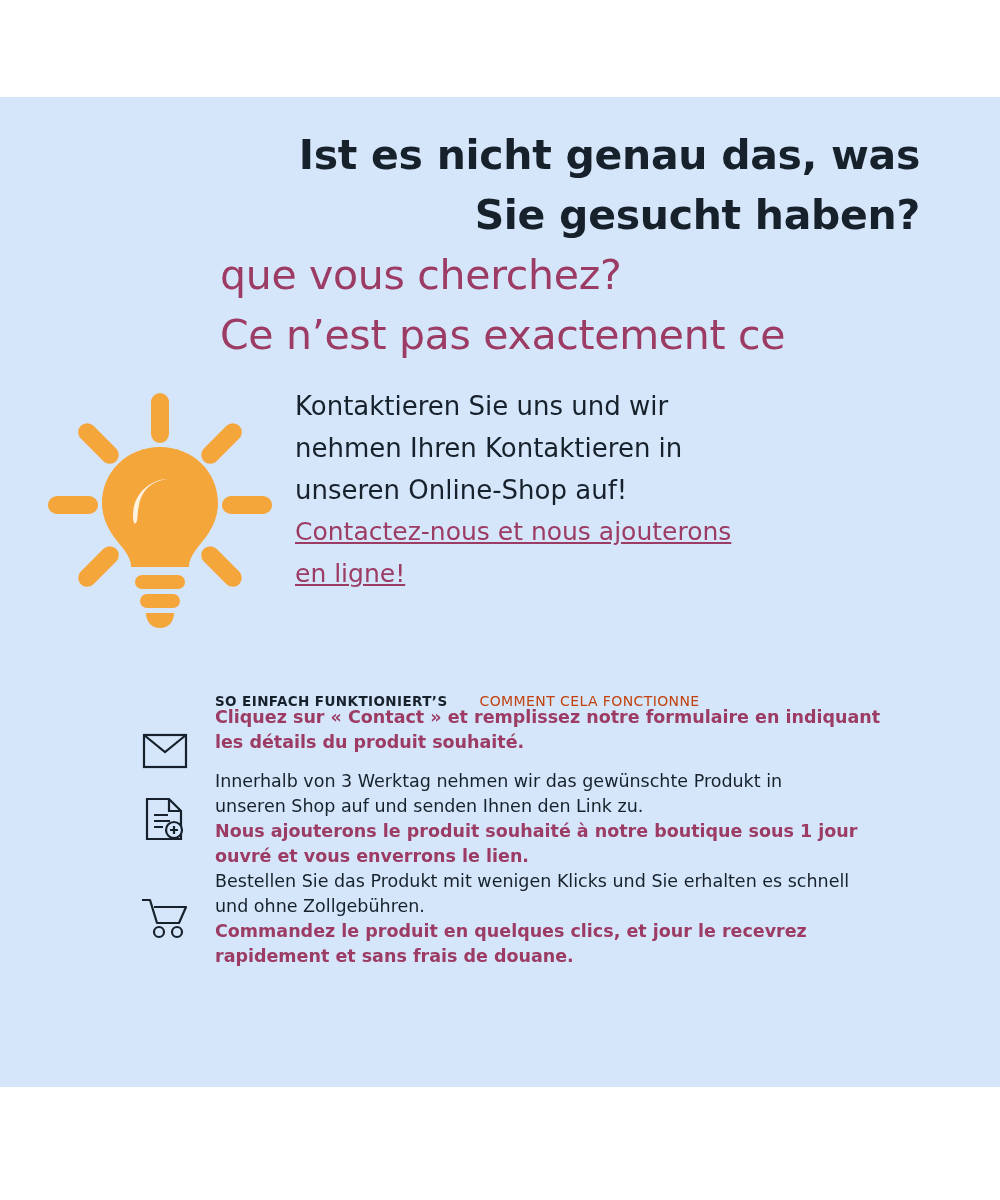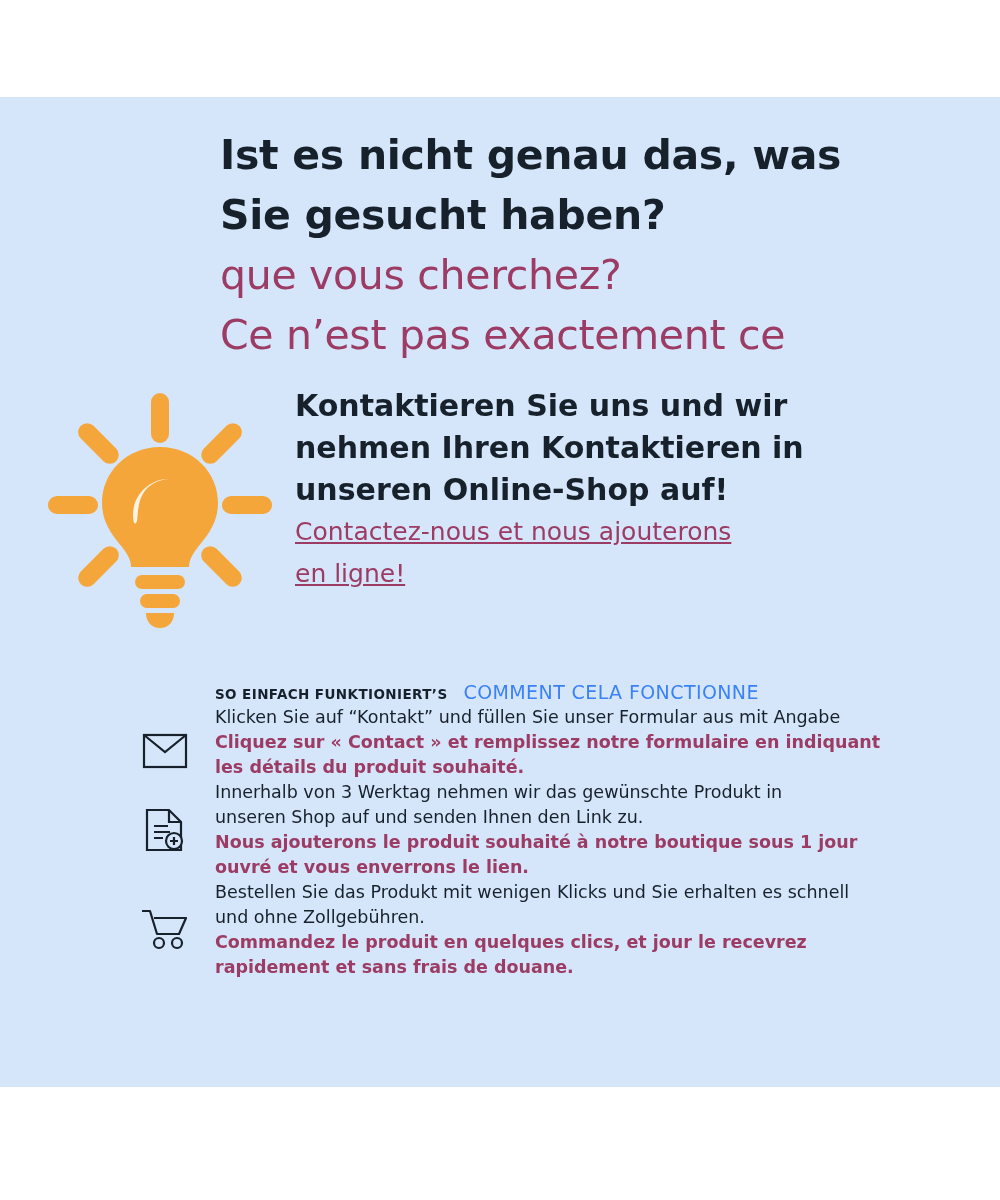--- a/index.html
+++ b/index.html
@@ -34,20 +34,21 @@
     top: 125px;
     width: 700px;
   }
   .headline .de {
     font-family: "DejaVu Sans", sans-serif;
     font-size: 41px;
     line-height: 60px;
     font-weight: bold;
     color: #17212b;
     letter-spacing: -0.3px;
+    text-align: right;
   }
   .headline .fr {
     font-family: "DejaVu Sans", sans-serif;
     font-size: 41px;
     line-height: 60px;
     font-weight: normal;
     color: #9c3b63;
     letter-spacing: -0.3px;
   }
   
@@ -59,52 +60,53 @@
     height: 250px;
   }
   
   .subtext {
     position: absolute;
     left: 295px;
     top: 385px;
     width: 620px;
   }
   .subtext .de {
-    font-size: 30px;
+    font-size: 26px;
     line-height: 42px;
-    font-weight: bold;
+    font-weight: normal;
     color: #17212b;
   }
   .subtext .fr {
     font-size: 25px;
     line-height: 42px;
     font-weight: normal;
     color: #9c3b63;
     text-decoration: underline;
   }
   
   .howto {
     position: absolute;
     left: 215px;
     top: 681px;
     display: flex;
     align-items: baseline;
-    gap: 16px;
+    gap: 32px;
   }
   .howto .de {
     font-size: 13.5px;
     font-weight: bold;
     letter-spacing: 0.4px;
     color: #17212b;
   }
   .howto .fr {
-    font-size: 19px;
+    font-size: 14px;
     font-weight: normal;
     letter-spacing: 0.4px;
-    color: #3b82f6;
+    color: #c2410c;
+    margin-top: 12px;
   }
   
   .steps {
     position: absolute;
     left: 120px;
     top: 705px;
     width: 820px;
   }
   .step {
     position: relative;
@@ -192,21 +194,20 @@
   <div class="steps">
 
     <div class="step">
       <div class="step-icon">
         <svg width="46" height="36" viewBox="0 0 46 36" xmlns="http://www.w3.org/2000/svg">
           <rect x="2" y="2" width="42" height="32" fill="none" stroke="#17212b" stroke-width="2.2"></rect>
           <path d="M2 2l21 17L44 2" fill="none" stroke="#17212b" stroke-width="2.2"></path>
         </svg>
       </div>
       <div class="step-body">
-        <div class="de">Klicken Sie auf “Kontakt” und füllen Sie unser Formular aus mit Angabe</div>
         <div class="fr">Cliquez sur « Contact » et remplissez notre formulaire en indiquant</div>
         <div class="fr">les détails du produit souhaité.</div>
       </div>
     </div>
 
     <div class="step">
       <div class="dots-col">
         <span></span>
           <span></span>
           <span></span>

